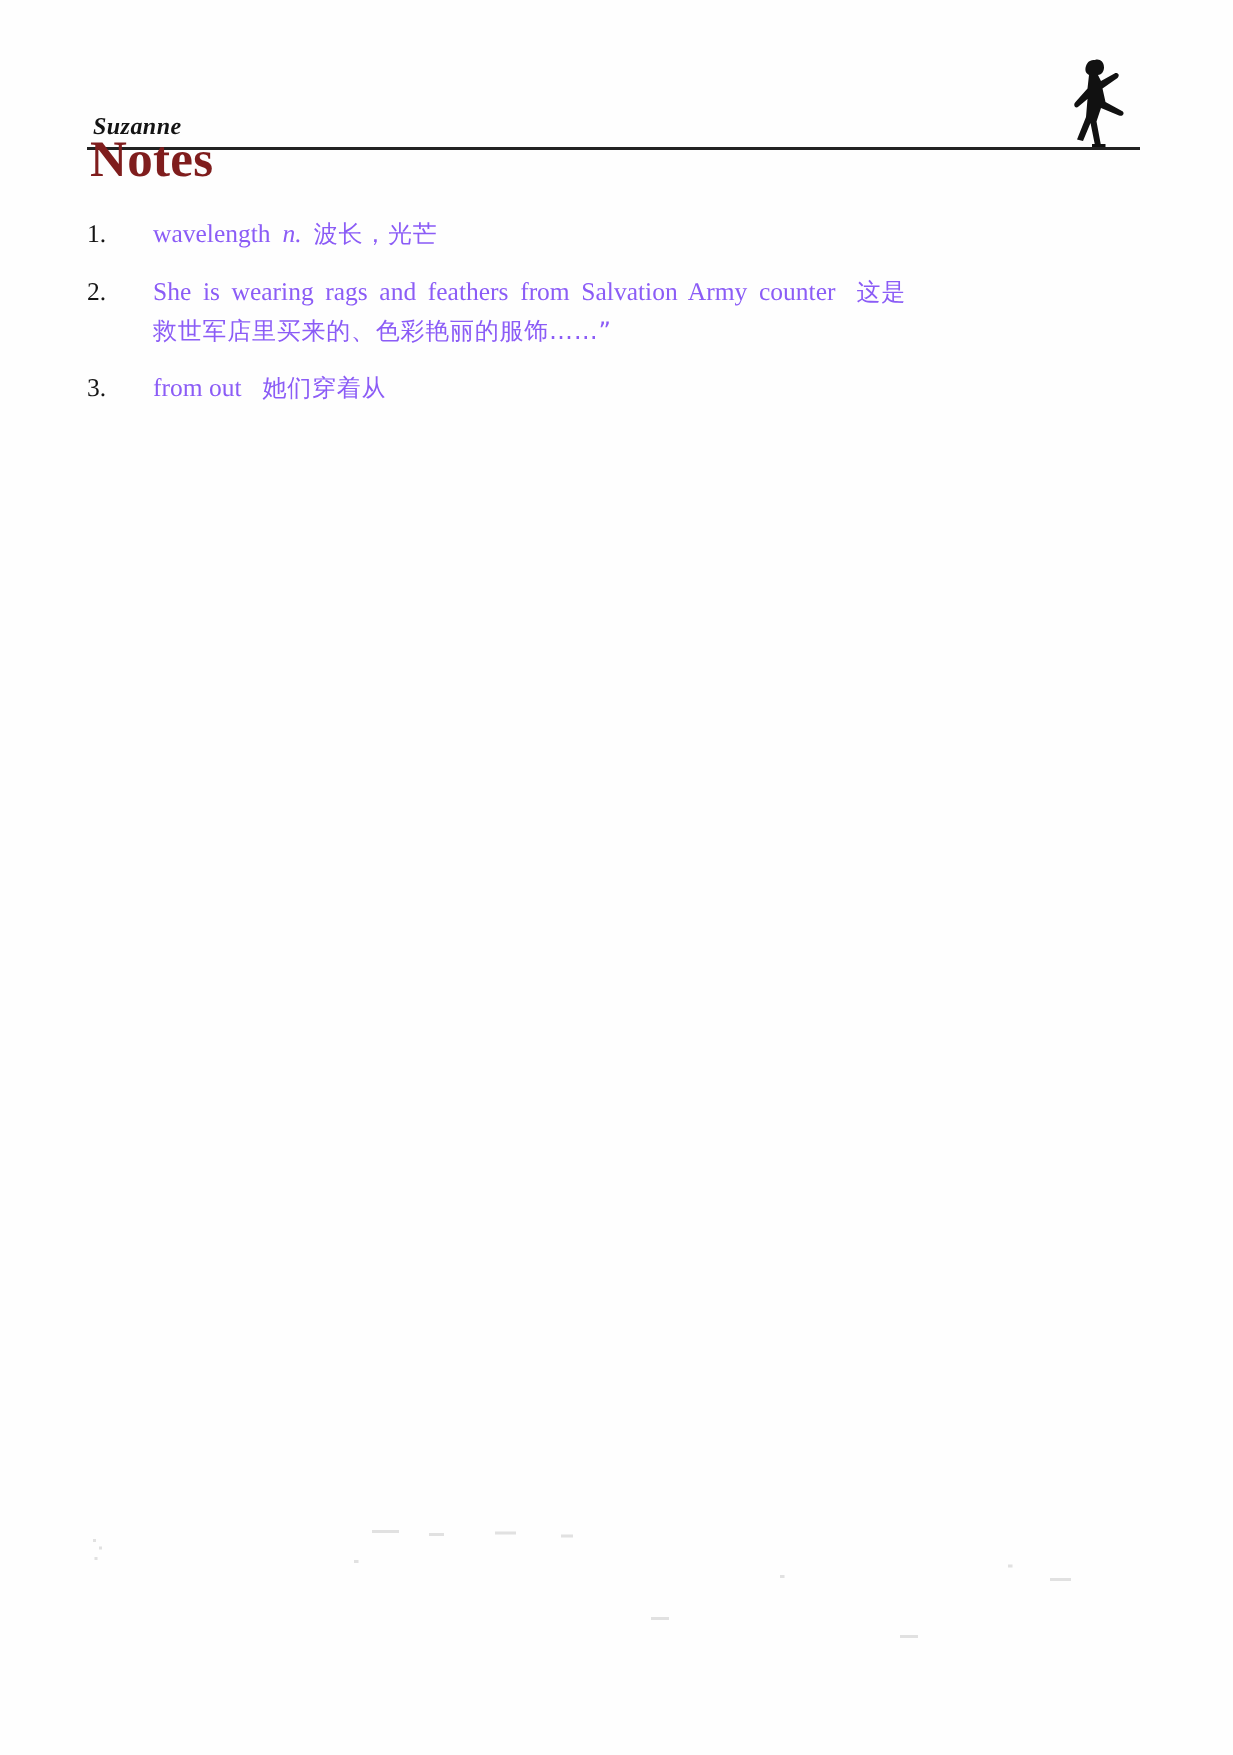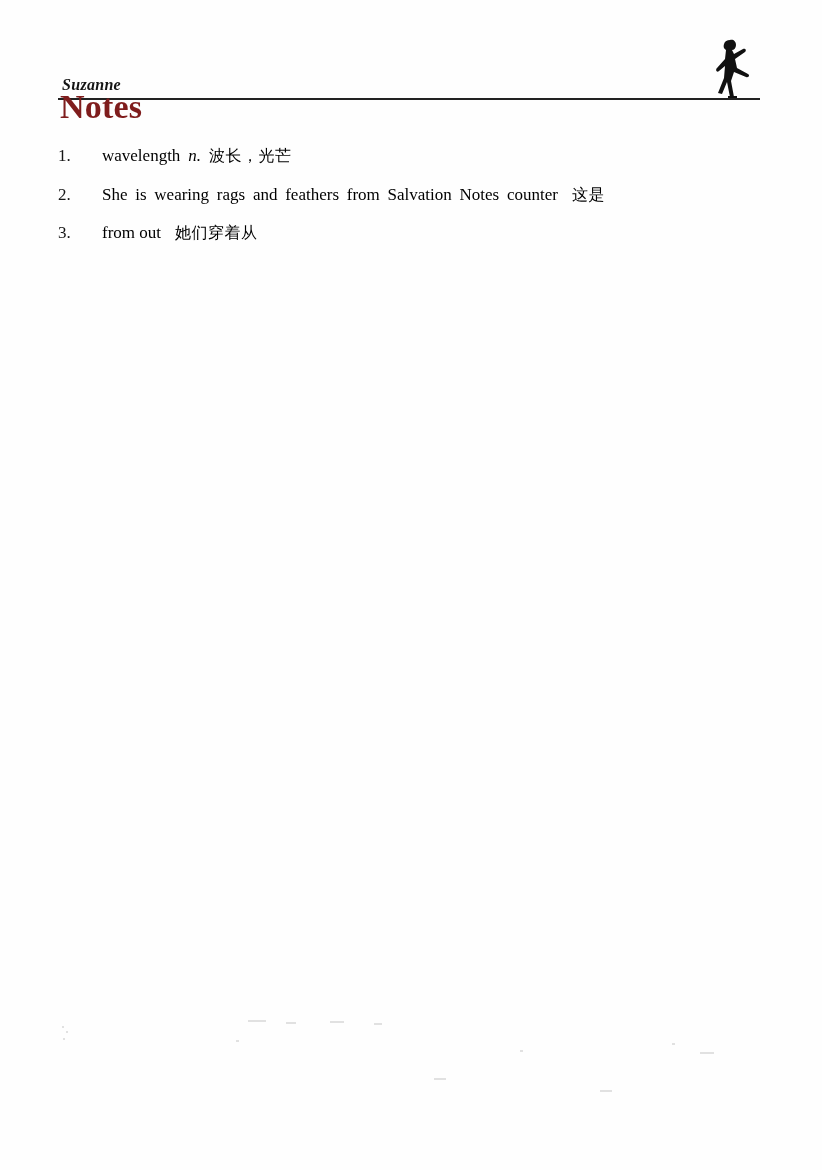--- a/index.html
+++ b/index.html
@@ -76,21 +76,21 @@
     width: 44px;
     flex: 0 0 44px;
     font-size: 17px;
     line-height: 1.62;
     color: #151515;
   }
   .note-body {
     flex: 1 1 auto;
     font-size: 17px;
     line-height: 1.62;
-    color: #000000;
+    color: #8b5cf6;
     text-align: justify;
   }
   .note-body .en {
     font-family: "Liberation Serif", serif;
   }
   .note-body .it {
     font-style: italic;
   }
   .note-body .cn {
     font-family: "DejaVu Sans", sans-serif;
@@ -137,21 +137,22 @@
     <div class="note-item">
       <div class="note-num">1.</div>
       <div class="note-body">
         <span class="en">wavelength</span><span class="gap-sm"></span><span class="en it">n.</span><span class="gap-sm"></span><span class="cn">波长，光芒</span>
       </div>
     </div>
 
     <div class="note-item">
       <div class="note-num">2.</div>
       <div class="note-body">
-        <span class="en wide-en">She is wearing rags and feathers from Salvation Notes counter</span><span class="gap-md"></span><span class="cn">这是</span>
+        <span class="en wide-en">She is wearing rags and feathers from Salvation Army counter</span><span class="gap-md"></span><span class="cn">这是</span>
+        <span class="note-line cn">救世军店里买来的、色彩艳丽的服饰……”</span>
       </div>
     </div>
 
     <div class="note-item">
       <div class="note-num">3.</div>
       <div class="note-body">
         <span class="en">from out</span><span class="gap-md"></span><span class="cn">她们穿着从</span>
       </div>
     </div>
 

